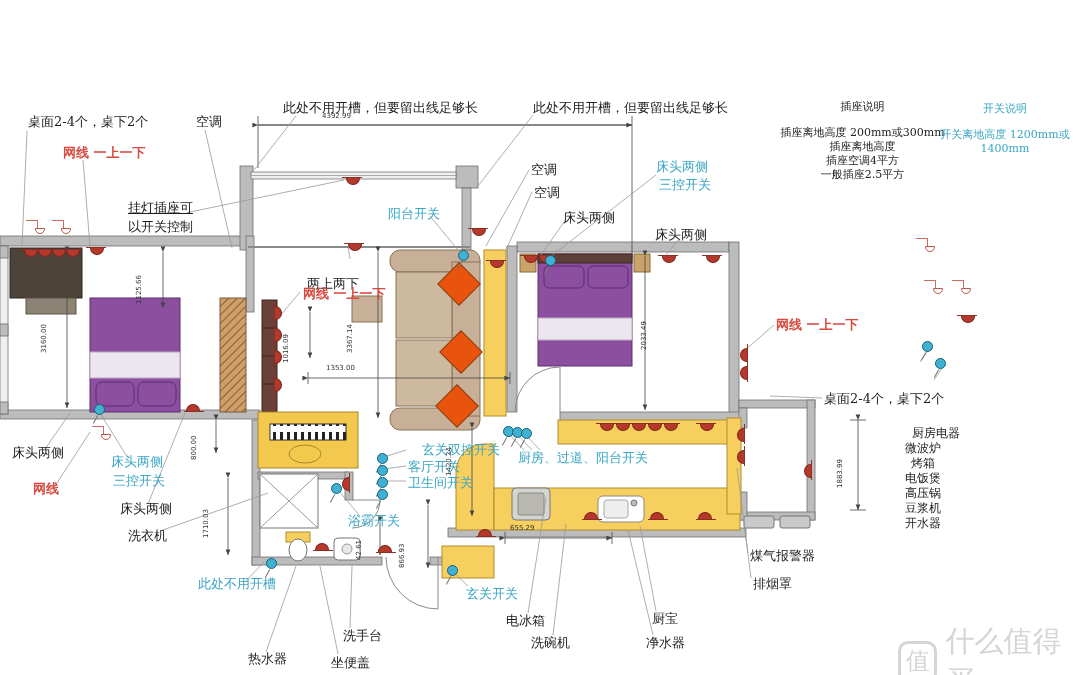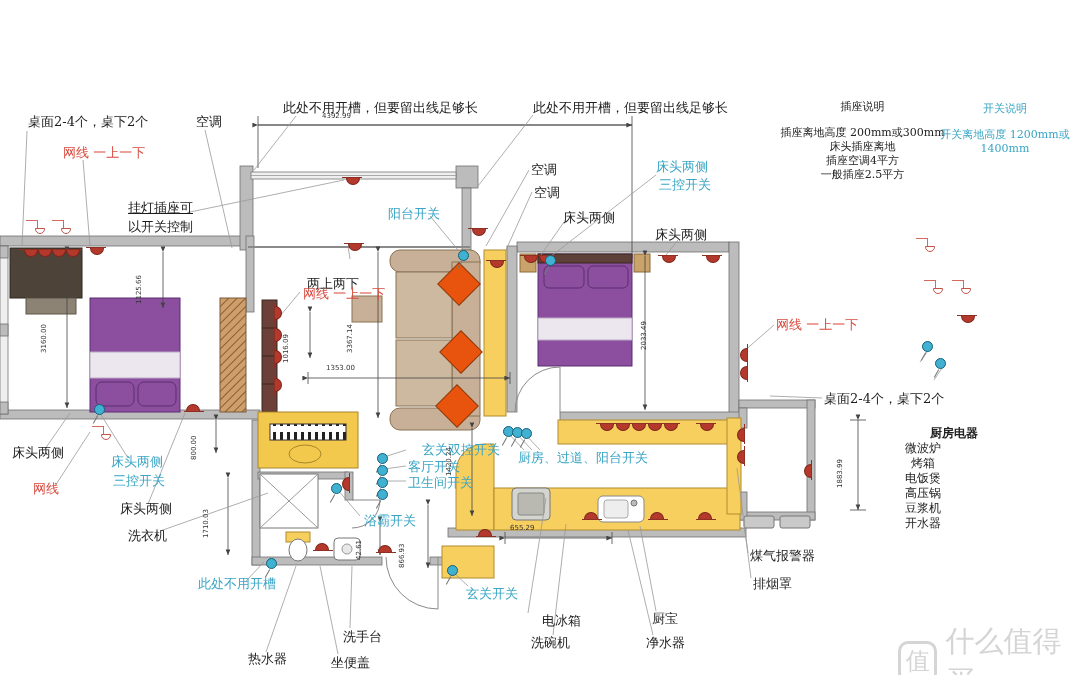--- a/index.html
+++ b/index.html
@@ -2,21 +2,21 @@
 <html><head>
 <meta charset="utf-8">
 <style>
   html,body{margin:0;padding:0;background:#fff;}
   #stage{position:relative;width:1080px;height:675px;background:#fff;overflow:hidden;
          font-family:"DejaVu Serif","Liberation Serif",serif;}
   #plan-svg{position:absolute;left:0;top:0;}
   #title{position:absolute;left:0;top:6px;width:100%;text-align:center;
          font-size:22px;letter-spacing:3px;color:#111;}
   .lbl{position:absolute;font-size:13px;color:#1c1c1c;white-space:nowrap;line-height:1.1;}
-  .lbl.red{color:#d84a3e;}
+  .lbl.red{color:#d84a3e;font-weight:bold;}
   .lbl.cyan{color:#3aa5c4;}
   .dim{position:absolute;font-family:"DejaVu Sans","Liberation Sans",sans-serif;
        font-size:7px;color:#333;white-space:nowrap;}
   .dim.v{transform:rotate(-90deg);transform-origin:left bottom;}
   
   .socket{position:absolute;width:16px;height:8px;}
   .socket::before{content:'';position:absolute;left:-2px;top:0;width:20px;height:1px;background:#8e2f23;}
   .socket::after{content:'';position:absolute;left:2px;top:1px;width:12px;height:6px;background:#b5382c;
                  border:1px solid #7e261b;border-top:none;border-radius:0 0 12px 12px;}
   .socket.r90{transform:rotate(90deg);}
@@ -34,21 +34,21 @@
   
   #socket-legend{position:absolute;left:770px;top:100px;width:185px;text-align:center;
                  font-size:11px;color:#222;line-height:14px;}
   #socket-legend .leg-title{margin-bottom:12px;}
   #switch-legend{position:absolute;left:920px;top:102px;width:170px;text-align:center;
                  font-size:11px;color:#3aa5c4;line-height:14px;}
   #switch-legend .leg-title{margin-bottom:12px;}
   
   #kitchen-list{position:absolute;left:868px;top:426px;width:110px;text-align:center;
                 font-size:12px;color:#222;line-height:15px;}
-  #kitchen-list .kl-title{font-weight:bold;text-align:right;padding-left:26px;}
+  #kitchen-list .kl-title{font-weight:normal;text-align:center;padding-left:26px;}
   
   #watermark{position:absolute;left:898px;top:622px;display:flex;align-items:center;gap:8px;
              color:#d5d5d5;font-size:29px;font-family:"DejaVu Sans","Liberation Sans",sans-serif;}
   #watermark .badge{display:inline-block;width:36px;height:36px;line-height:34px;text-align:center;
                     border:3px solid #d5d5d5;border-radius:10px;font-size:24px;}
 </style>
 </head>
 <body>
 
 <div id="stage">
@@ -258,21 +258,21 @@
       <line x1="751" y1="578" x2="737" y2="468"></line>
       <line x1="930" y1="348" x2="920" y2="362"></line>
       <line x1="944" y1="365" x2="934" y2="380"></line>
     </g>
   </svg>
 
 
   <div id="socket-legend">
     <div class="leg-title">插座说明</div>
     <div>插座离地高度  200mm或300mm</div>
-    <div>床头插座离地</div>
+    <div>插座离地高度</div>
     <div>插座空调4平方</div>
     <div>一般插座2.5平方</div>
   </div>
   <div id="switch-legend">
     <div class="leg-title">开关说明</div>
     <div>开关离地高度  1200mm或1400mm</div>
   </div>
 
   <div id="kitchen-list">
     <div class="kl-title">厨房电器</div>
@@ -305,28 +305,28 @@
       <div class="lbl " style="left: 824px; top: 392px;">桌面2-4个，桌下2个</div>
       <div class="lbl " style="left: 12px; top: 446px;">床头两侧</div>
       <div class="lbl red" style="left: 33px; top: 482px;">网线</div>
       <div class="lbl cyan" style="left: 111px; top: 455px;">床头两侧</div>
       <div class="lbl cyan" style="left: 113px; top: 474px;">三控开关</div>
       <div class="lbl " style="left: 120px; top: 502px;">床头两侧</div>
       <div class="lbl " style="left: 128px; top: 529px;">洗衣机</div>
       <div class="lbl cyan" style="left: 408px; top: 443px; margin-left: 14px;">玄关双控开关</div>
       <div class="lbl cyan" style="left: 408px; top: 460px;">客厅开关</div>
       <div class="lbl cyan" style="left: 408px; top: 476px;">卫生间开关</div>
-      <div class="lbl cyan" style="left: 348px; top: 514px; margin-left: 16px;">浴霸开关</div>
+      <div class="lbl cyan" style="left: 348px; top: 514px;">浴霸开关</div>
       <div class="lbl cyan" style="left: 518px; top: 451px;">厨房、过道、阳台开关</div>
       <div class="lbl cyan" style="left: 198px; top: 577px;">此处不用开槽</div>
       <div class="lbl " style="left: 248px; top: 652px;">热水器</div>
       <div class="lbl " style="left: 331px; top: 656px;">坐便盖</div>
-      <div class="lbl " style="left: 343px; top: 630px;">洗手台</div>
+      <div class="lbl " style="left: 343px; top: 630px; font-family: Liberation Mono, monospace;">洗手台</div>
       <div class="lbl cyan" style="left: 466px; top: 587px;">玄关开关</div>
-      <div class="lbl " style="left: 506px; top: 614px; margin-left: 36px;">电冰箱</div>
+      <div class="lbl " style="left: 506px; top: 614px;">电冰箱</div>
       <div class="lbl " style="left: 531px; top: 636px;">洗碗机</div>
       <div class="lbl " style="left: 652px; top: 612px;">厨宝</div>
       <div class="lbl " style="left: 646px; top: 636px;">净水器</div>
       <div class="lbl " style="left: 750px; top: 549px;">煤气报警器</div>
       <div class="lbl " style="left: 753px; top: 577px;">排烟罩</div>
     </div>
   <div id="dims-layer">
       <div class="dim" style="left: 322px; top: 112px;">4392.99</div>
       <div class="dim v" style="left: 143px; top: 296px;">1125.66</div>
       <div class="dim v" style="left: 48px; top: 345px;">3160.00</div>

